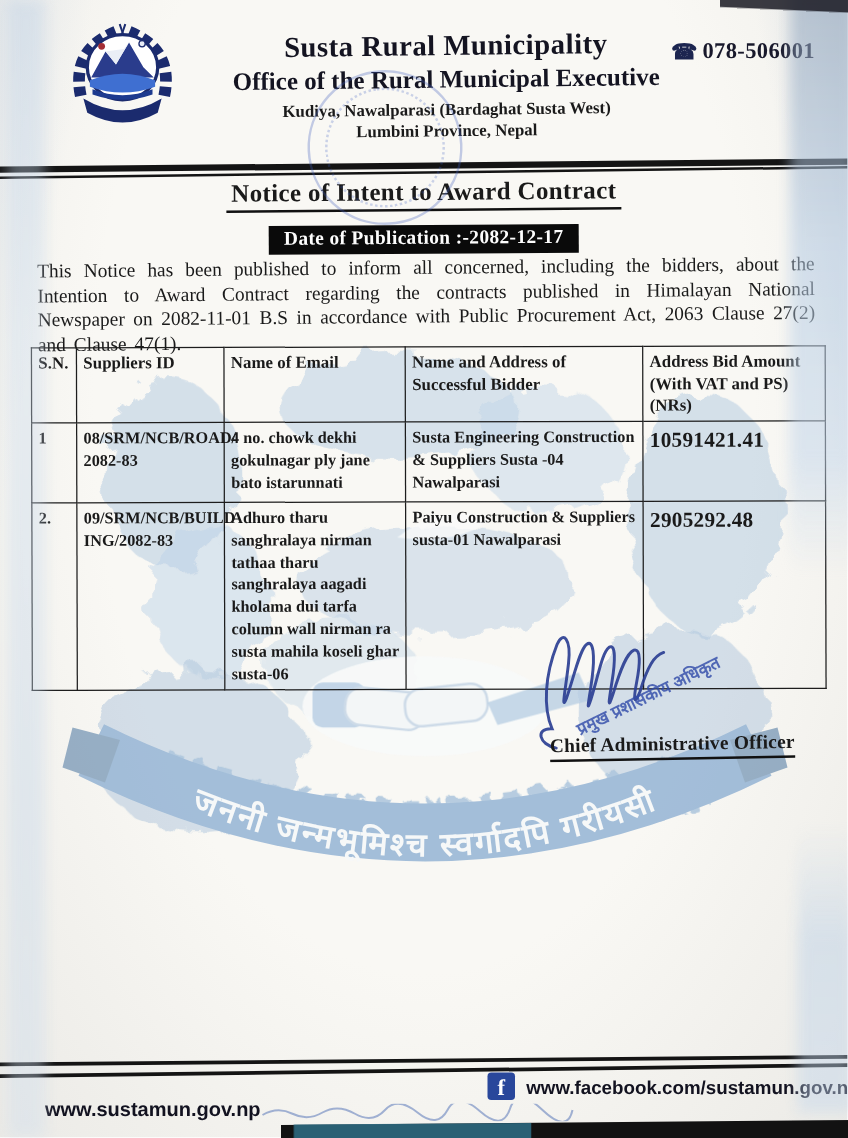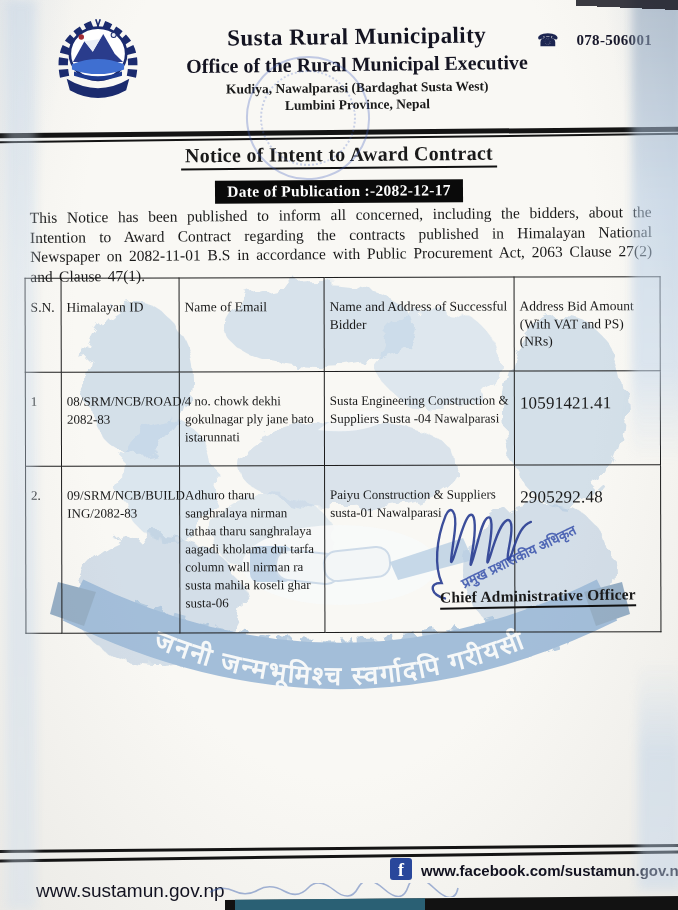--- a/index.html
+++ b/index.html
@@ -31,21 +31,21 @@
     opacity:.85;transform:skewY(-.4deg);z-index:6;}
   .bottom-scribble{left:205px;bottom:13px;width:260px;height:14px;z-index:5;opacity:.45;}
   
   .header-text{left:36px;right:0;top:24px;text-align:center;transform:rotate(-.7deg);z-index:2;}
   .muni{font-size:23px;font-weight:bold;letter-spacing:.4px;color:#141421;}
   .office{font-size:20px;font-weight:bold;margin-top:3px;color:#141421;}
   .addr1{font-size:13.5px;font-weight:bold;margin-top:4px;}
   .addr2{font-size:13.5px;font-weight:bold;margin-top:1px;}
   .phone-wrap{right:26px;top:30px;z-index:2;font-weight:bold;}
   .phone-icon{font-size:17px;color:#1c2550;vertical-align:-1px;}
-  .phone-num{font-size:15px;margin-left:14px;letter-spacing:.3px;color:#18182b;}
+  .phone-num{font-size:18px;letter-spacing:.3px;color:#18182b;}
   .logo{left:50px;top:14px;width:96px;height:92px;z-index:2;}
   .header-stamp{left:246px;top:56px;width:120px;height:120px;border-radius:50%;
     border:2px solid rgba(62,94,190,.30);z-index:3;transform:rotate(-8deg);}
   .header-stamp::after{content:"";position:absolute;inset:12px;border-radius:50%;
     border:2px dotted rgba(62,94,190,.25);}
   
   .rule{left:-6px;right:-8px;top:130px;transform:rotate(-.55deg);z-index:2;}
   .rule .r1{height:5px;background:#141414;border-radius:2px;}
   .rule .r2{height:2px;background:#141414;margin-top:2px;transform:rotate(-.15deg);}
   
@@ -55,21 +55,21 @@
   .date-wrap{left:0;right:0;top:180px;text-align:center;z-index:2;transform:rotate(-.4deg);}
   .date-box{display:inline-block;background:#0a0a0a;color:#fdfdfd;font-size:15.5px;
     font-weight:bold;padding:2px 12px 3px;letter-spacing:.3px;}
   
   .body-par{left:30px;width:622px;top:205px;font-size:15.5px;line-height:1.26;
     text-align:justify;z-index:2;transform:rotate(-.55deg);word-spacing:2.5px;}
   
   .contract-table{left:25px;top:277px;width:635px;z-index:2;border-collapse:collapse;
     table-layout:fixed;transform:rotate(-.15deg);}
   .contract-table td,.contract-table th{border:1.6px solid #1d1d1d;vertical-align:top;
-    padding:20px 5px;font-weight:normal;text-align:left;background:transparent;}
+    padding:3px 5px;font-weight:bold;text-align:left;background:transparent;}
   .contract-table th{font-size:13.5px;line-height:1.3;}
   .contract-table td{font-size:13px;line-height:1.38;}
   .col-sn{width:36px;} .col-cid{width:118px;} .col-work{width:145px;}
   .col-bidder{width:190px;} .col-amt{width:146px;}
   .cell-amt{font-size:17px !important;letter-spacing:.2px;}
   tr.hrow{height:46px;} tr.row1{height:64px;} tr.row2{height:118px;}
   
   .watermark{left:18px;top:270px;width:644px;height:465px;z-index:1;pointer-events:none;}
   
   .signature{left:423px;top:496px;width:138px;height:108px;z-index:3;
@@ -81,21 +81,21 @@
     border-bottom:2.5px solid #111;padding-bottom:1px;letter-spacing:.2px;
     transform:rotate(-1deg);}
   
   .f-rule1{left:-4px;right:-4px;top:847px;height:2.5px;background:#141414;
     transform:rotate(-.5deg);z-index:2;}
   .f-rule2{left:-4px;right:-4px;top:855px;height:2.5px;background:#141414;
     transform:rotate(-.75deg);z-index:2;}
   .f-email{left:36px;top:862px;font-family:"Liberation Sans",sans-serif;
     font-weight:bold;font-size:14.5px;z-index:2;color:#121220;}
   .f-site{left:36px;top:880px;font-family:"Liberation Sans",sans-serif;
-    font-weight:normal;font-size:19px;z-index:2;color:#121220;}
+    font-weight:bold;font-size:16px;z-index:2;color:#121220;}
   .fb-icon{left:390px;top:858px;width:22px;height:22px;background:#29479b;
     border-radius:3px;z-index:2;color:#fff;text-align:center;font-weight:bold;
     font-size:18px;line-height:24px;font-family:"Liberation Serif",serif;}
   .f-fb{left:421px;top:862px;font-family:"Liberation Sans",sans-serif;
     font-weight:bold;font-size:15px;z-index:2;color:#121220;}
 </style>
 </head>
 <body>
 
 <div id="page">
@@ -188,21 +188,21 @@
     <colgroup>
       <col class="col-sn">
         <col class="col-cid">
         <col class="col-work">
       <col class="col-bidder">
         <col class="col-amt">
     </colgroup>
     <tbody>
         <tr class="hrow">
       <th>S.N.</th>
-      <th>Himalayan ID</th>
+      <th>Suppliers ID</th>
       <th>Name of Email</th>
       <th>Name and Address of Successful Bidder</th>
       <th>Address Bid Amount (With VAT and PS) (NRs)</th>
     </tr>
     <tr class="row1">
       <td>1</td>
       <td>08/SRM/NCB/ROAD/ 2082-83</td>
       <td>4 no. chowk dekhi gokulnagar ply jane bato istarunnati</td>
       <td>Susta Engineering Construction &amp; Suppliers Susta -04 Nawalparasi</td>
       <td class="cell-amt">10591421.41</td>

